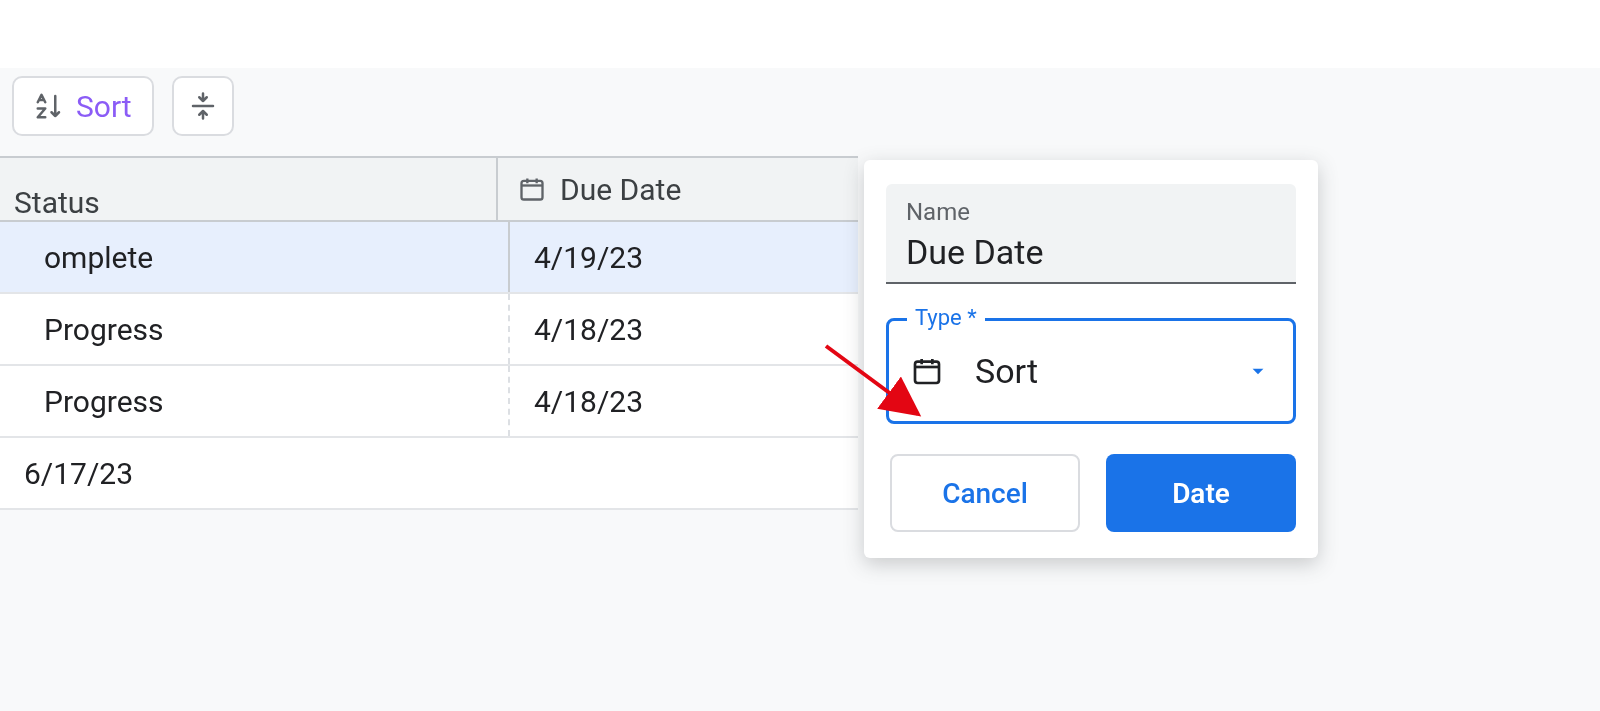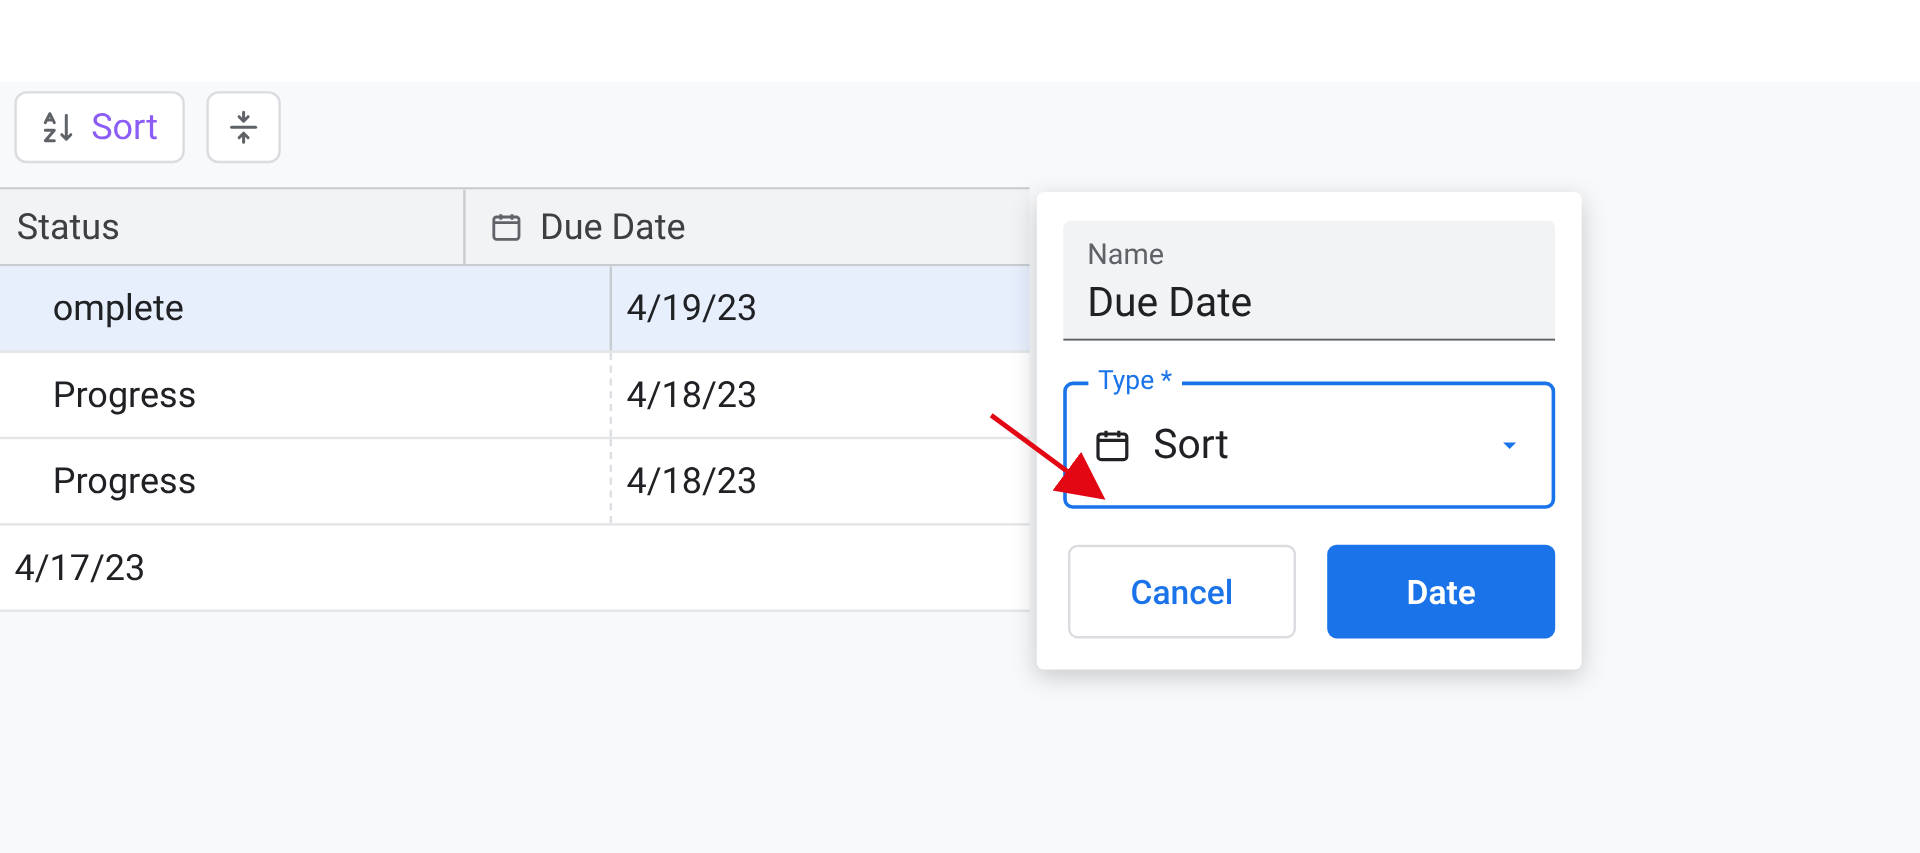--- a/index.html
+++ b/index.html
@@ -60,24 +60,24 @@
   }
   .thead {
     height: 64px;
     background: #f1f3f4;
     display: flex;
     font-size: 30px;
     color: #3c4043;
     border-bottom: 2px solid #c8ccd0;
   }
   .col-status {
-    width: 388px;
+    width: 498px;
     padding-left: 14px;
     display: flex;
-    align-items: center;
+    align-items: flex-end;
     gap: 6px;
     border-right: 2px solid #c8ccd0;
   }
   .col-due {
     flex: 1;
     padding-left: 20px;
     display: flex;
     align-items: center;
     gap: 14px;
   }
@@ -93,21 +93,21 @@
     width: 466px;
     padding-left: 0px;
     display: flex;
     align-items: center;
     border-right: 2px dashed #dcdfe3;
     margin-left: 44px;
   }
   .row.selected .cell-status { border-right: 2px solid #c8ccd0; }
   .cell-due {
     flex: 1;
-    padding-left: 12px;
+    padding-left: 24px;
     display: flex;
     align-items: center;
   }
   
   .popover {
     position: absolute;
     left: 864px;
     top: 160px;
     width: 454px;
     background: #fff;
@@ -132,21 +132,21 @@
   }
   .type-field {
     position: relative;
     margin-top: 34px;
     border: 3px solid #1a73e8;
     border-radius: 8px;
     height: 106px;
     display: flex;
     align-items: center;
     padding: 0 22px;
-    gap: 18px;
+    gap: 32px;
   }
   .type-legend {
     position: absolute;
     top: -16px;
     left: 18px;
     background: #fff;
     padding: 0 8px;
     font-size: 22px;
     color: #1a73e8;
   }
@@ -251,21 +251,21 @@
       <div class="row">
         <div class="cell-status">
             <span>Progress</span>
           </div>
         <div class="cell-due">
             <span>4/18/23</span>
           </div>
       </div>
       <div class="row">
         <div class="cell-due">
-            <span>4/17/23</span>
+            <span>6/17/23</span>
           </div>
       </div>
     </div>
   </div>
 
   <div class="popover">
     <div class="name-field">
       <div class="name-label">Name</div>
       <div class="name-value">Due Date</div>
     </div>

